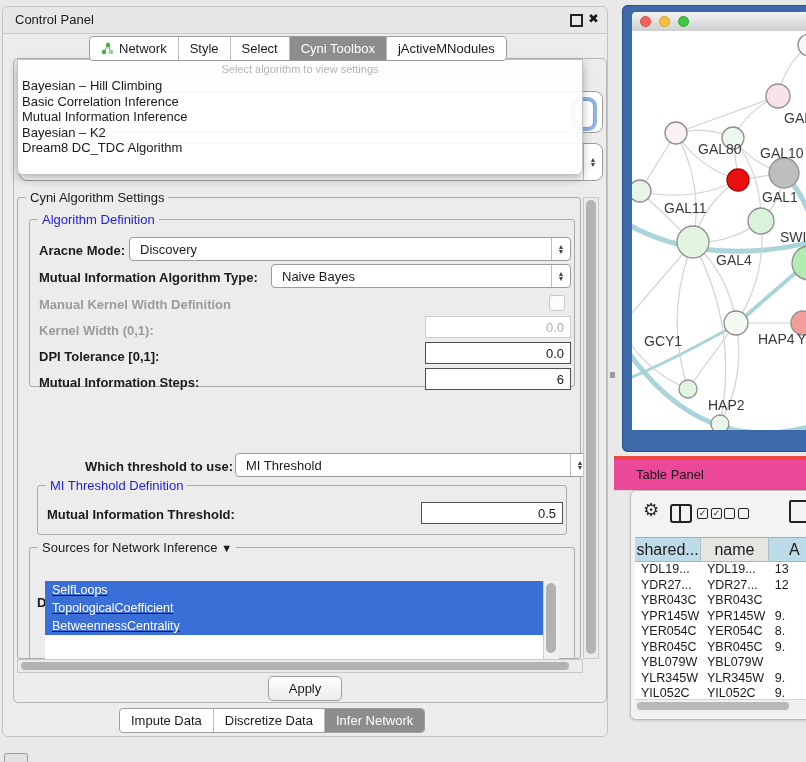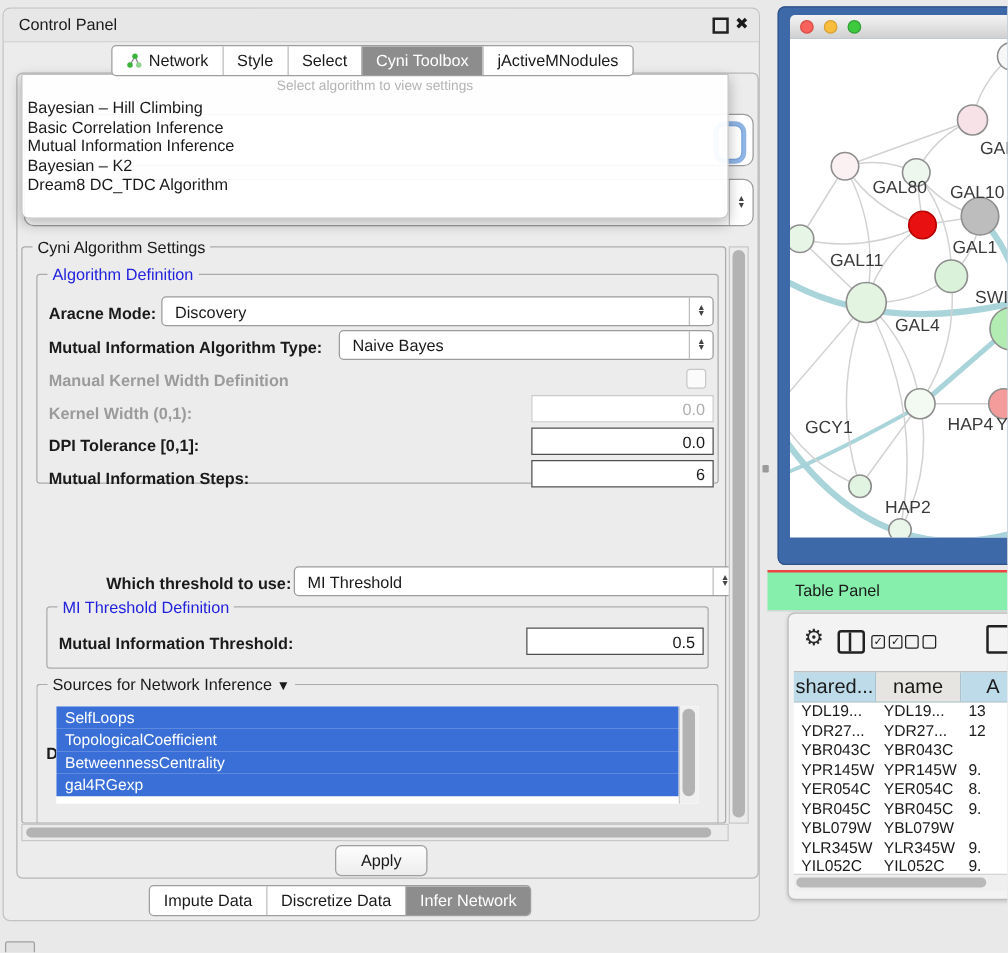--- a/index.html
+++ b/index.html
@@ -50,21 +50,21 @@
   .green{color:#00cc00;}
   .lbl{position:absolute;font-size:13px;font-weight:bold;white-space:nowrap;}
   .lbl.dim{color:#9b9b9b;}
   .lbl.plain{font-weight:normal;}
   .tinput{position:absolute;background:#fff;border:1px solid #4f4f4f;font-size:13px;box-sizing:border-box;
           display:flex;align-items:center;justify-content:flex-end;padding:0 6px;}
   .tinput.dis{border-color:#cbcbcb;color:#aeaeae;}
   .checkbox{position:absolute;width:14px;height:14px;border:1px solid #c8c8c8;border-radius:3px;background:#fbfbfb;}
   .tri{font-size:11px;}
   
-  #attr-list{position:absolute;left:42px;top:558px;width:514px;height:78px;background:#fff;overflow:hidden;}
+  #attr-list{position:absolute;left:42px;top:574px;width:514px;height:78px;background:#fff;overflow:hidden;text-decoration:underline;}
   .attr-row{height:18px;line-height:18px;background:#3a6fd8;color:#fff;font-size:12.5px;padding-left:7px;width:498px;box-sizing:border-box;}
   #attr-scroll{position:absolute;left:498px;top:0;width:16px;height:78px;background:#f0f0f0;border-left:1px solid #ccc;}
   #attr-thumb{position:absolute;left:2px;top:2px;width:10px;height:70px;border-radius:5px;background:#b2b2b2;}
   
   #vscroll{position:absolute;left:580px;top:190px;width:16px;height:462px;background:#ebebeb;border:1px solid #c8c8c8;box-sizing:border-box;}
   #vthumb{position:absolute;left:2px;top:2px;width:10px;height:454px;border-radius:5px;background:#b3b3b3;}
   #hscroll{position:absolute;left:14px;top:652px;width:566px;height:14px;background:#ebebeb;border:1px solid #c8c8c8;box-sizing:border-box;}
   #hthumb{position:absolute;left:3px;top:2px;width:548px;height:8px;border-radius:4px;background:#b3b3b3;}
   
   #apply{position:absolute;left:265px;top:669px;width:72px;height:23px;border:1px solid #9f9f9f;border-radius:5px;
@@ -73,22 +73,22 @@
   #grip{position:absolute;left:610px;top:372px;width:5px;height:6px;background:#9a9a9a;border-radius:1px;}
   
   #netwin{position:absolute;left:622px;top:5px;width:210px;height:447px;background:#3e69a9;border-radius:6px 0 0 6px;
           box-shadow:inset 0 0 0 1px #2d5186;}
   #nettitle{position:absolute;left:10px;top:7px;width:200px;height:19px;border-radius:4px 0 0 0;
             background:linear-gradient(#f4f4f4,#cfcfcf);border-bottom:1px solid #aaa;}
   .light{position:absolute;top:4px;width:11px;height:11px;border-radius:50%;box-sizing:border-box;}
   #canvas{position:absolute;left:10px;top:26px;width:200px;height:399px;background:#fff;overflow:hidden;}
   #canvas svg text{font-size:14px;fill:#3a3a3a;}
   
-  #tp-bar{position:absolute;left:614px;top:456px;width:192px;height:30px;background:#86efac;
-          border-top:2px solid #ef4444;border-bottom:1px solid #d6d6d6;}
+  #tp-bar{position:absolute;left:614px;top:456px;width:192px;height:30px;background:#ec4899;
+          border-top:4px solid #ef4444;border-bottom:1px solid #d6d6d6;}
   #tp-title{position:absolute;left:22px;top:7px;font-size:13px;}
   #tpanel{position:absolute;left:630px;top:490px;width:190px;height:228px;background:#f3f3f3;
           border:1px solid #bdbdbd;border-radius:6px;box-shadow:0 1px 3px rgba(0,0,0,0.15);}
   .ticon{position:absolute;color:#2a2a2a;}
   #gear{left:12px;top:10px;font-size:18px;line-height:18px;}
   #spliticon{left:39px;top:13px;width:18px;height:15px;border:2px solid #222;border-radius:3px;}
   #spliticon i{position:absolute;left:7px;top:0;bottom:0;width:2px;background:#222;}
   .cbpair{position:absolute;top:17px;display:flex;gap:3px;}
   .cb{width:9px;height:9px;border:1.5px solid #222;border-radius:2px;font-size:9px;line-height:8px;text-align:center;}
   #pageicon{left:158px;top:9px;width:16px;height:19px;border:2px solid #222;border-radius:2px;}
@@ -223,21 +223,20 @@
         <span>Sources for Network Inference</span>
         <span class="tri">▼</span>
       </span>
     </div>
     <span class="lbl" style="left:34px;top:556px;margin-top:32px;">Data Attributes</span>
     <div id="attr-list">
       <div id="attr-rows">
           <div class="attr-row">SelfLoops</div>
           <div class="attr-row">TopologicalCoefficient</div>
           <div class="attr-row">BetweennessCentrality</div>
-          <div class="attr-row">gal4RGexp</div>
         </div>
       <div id="attr-scroll">
           <div id="attr-thumb"></div>
         </div>
     </div>
 
     <div id="vscroll">
         <div id="vthumb"></div>
       </div>
     <div id="hscroll">

